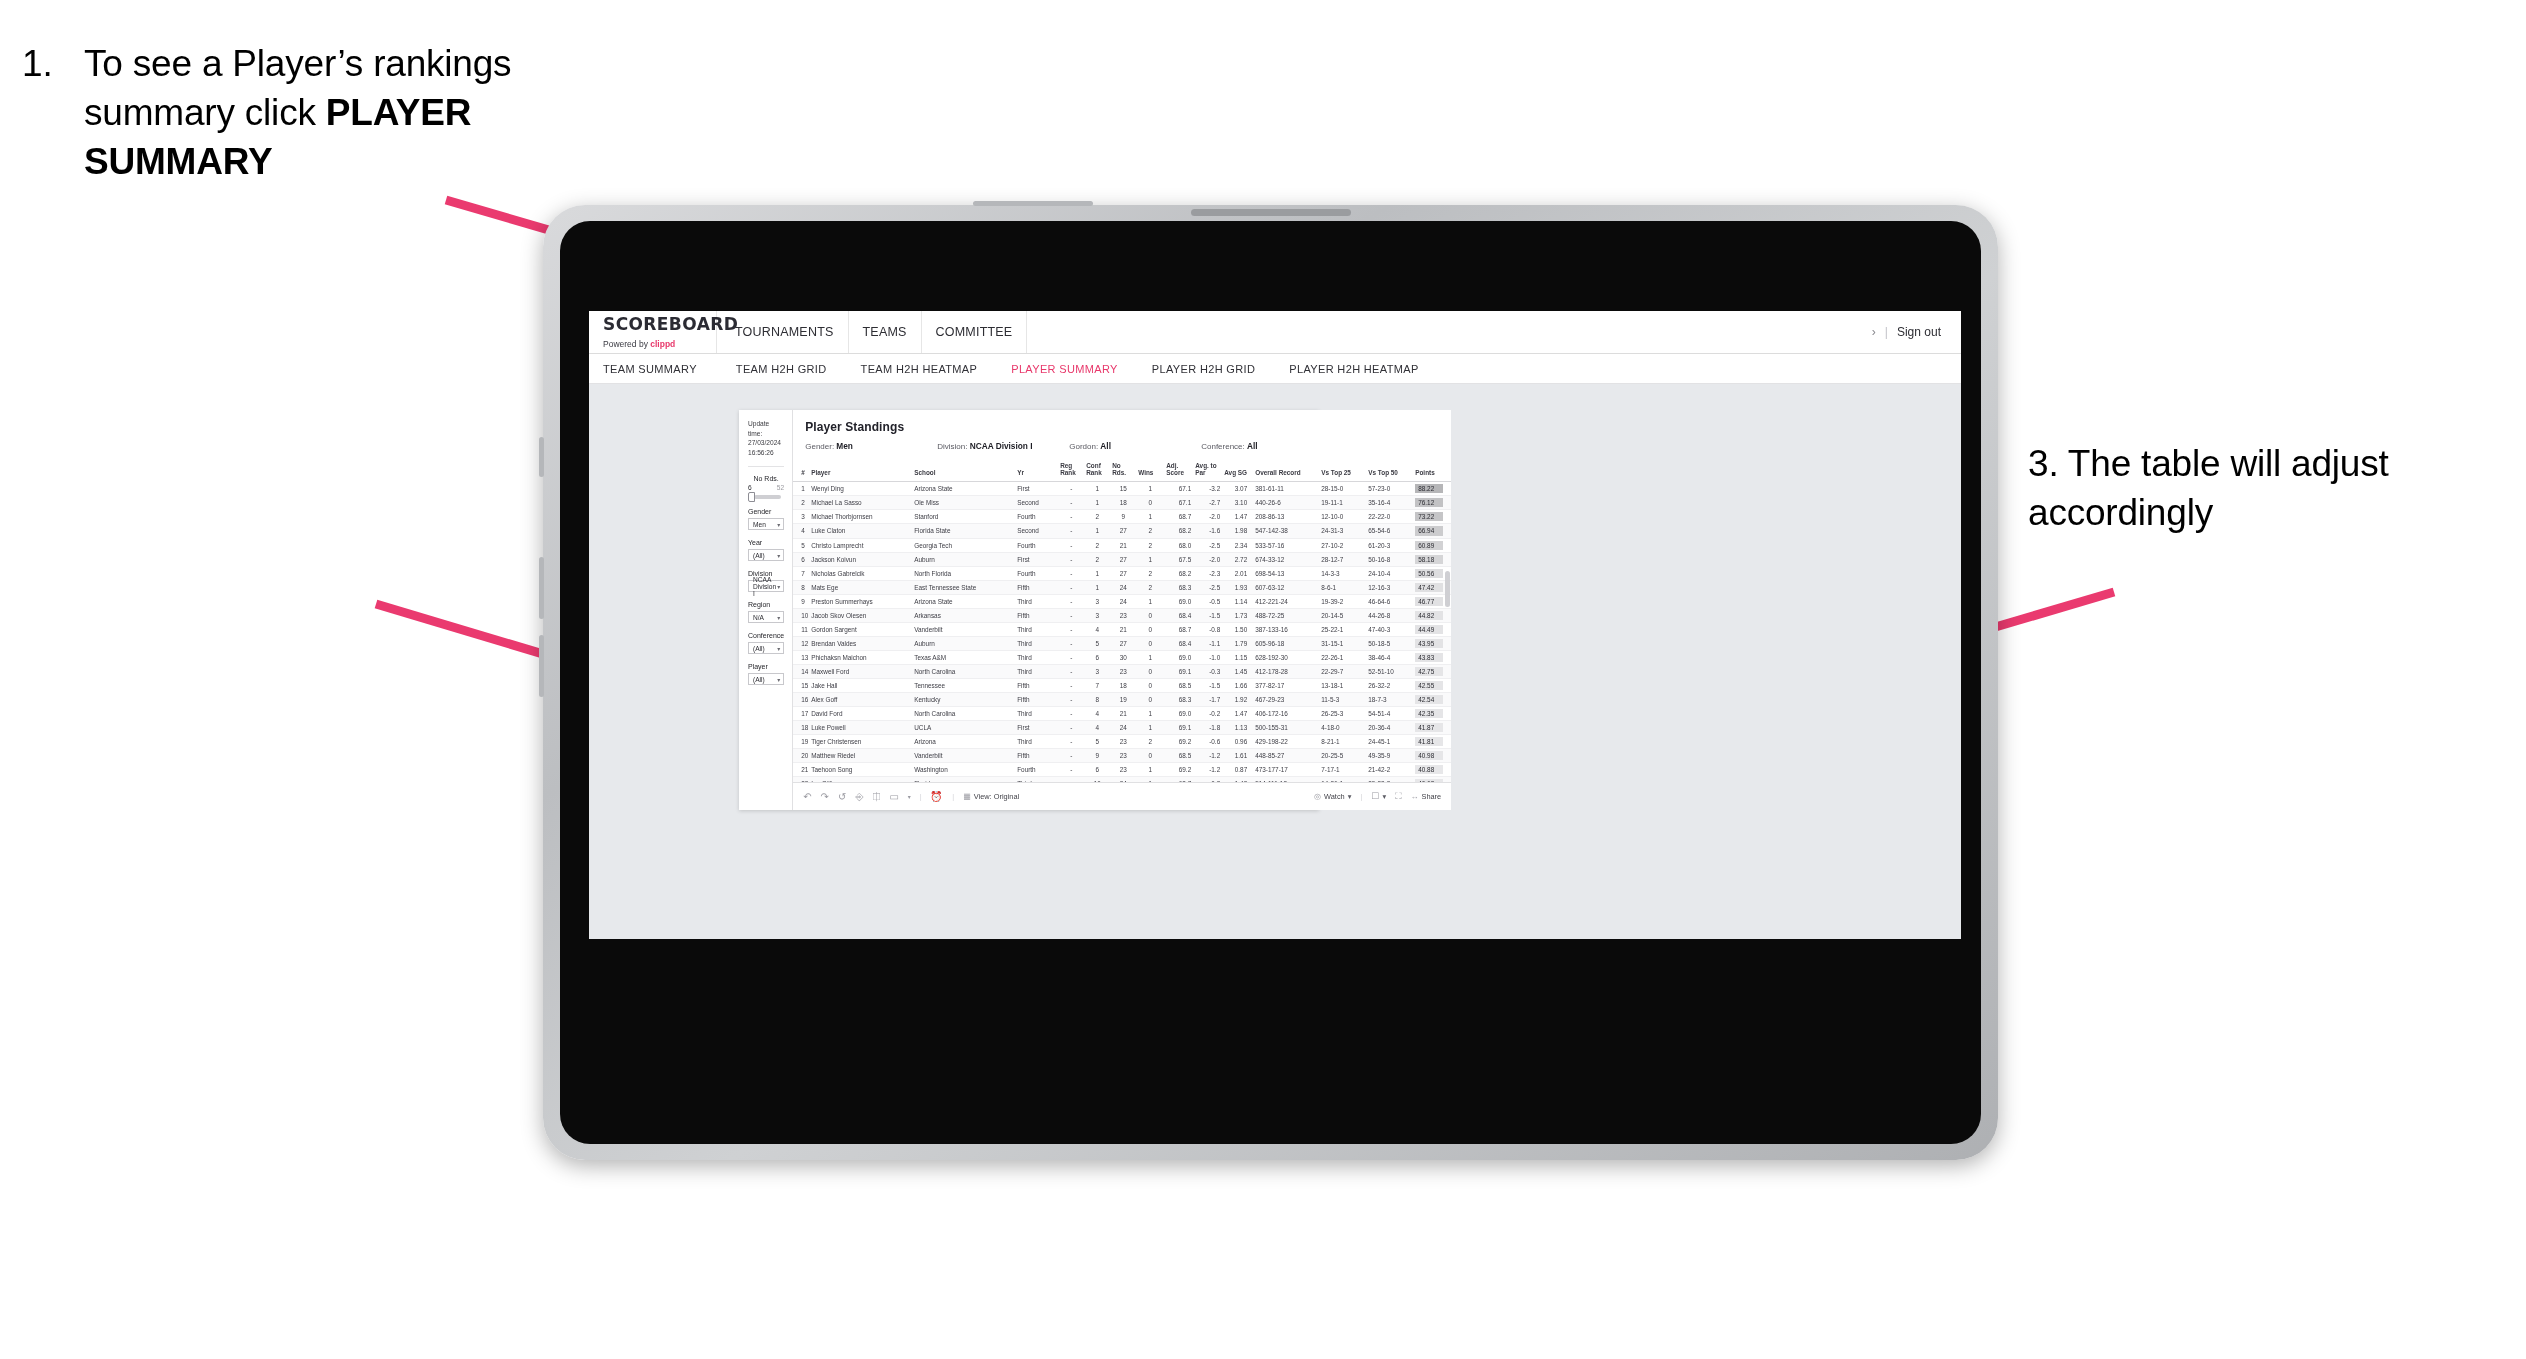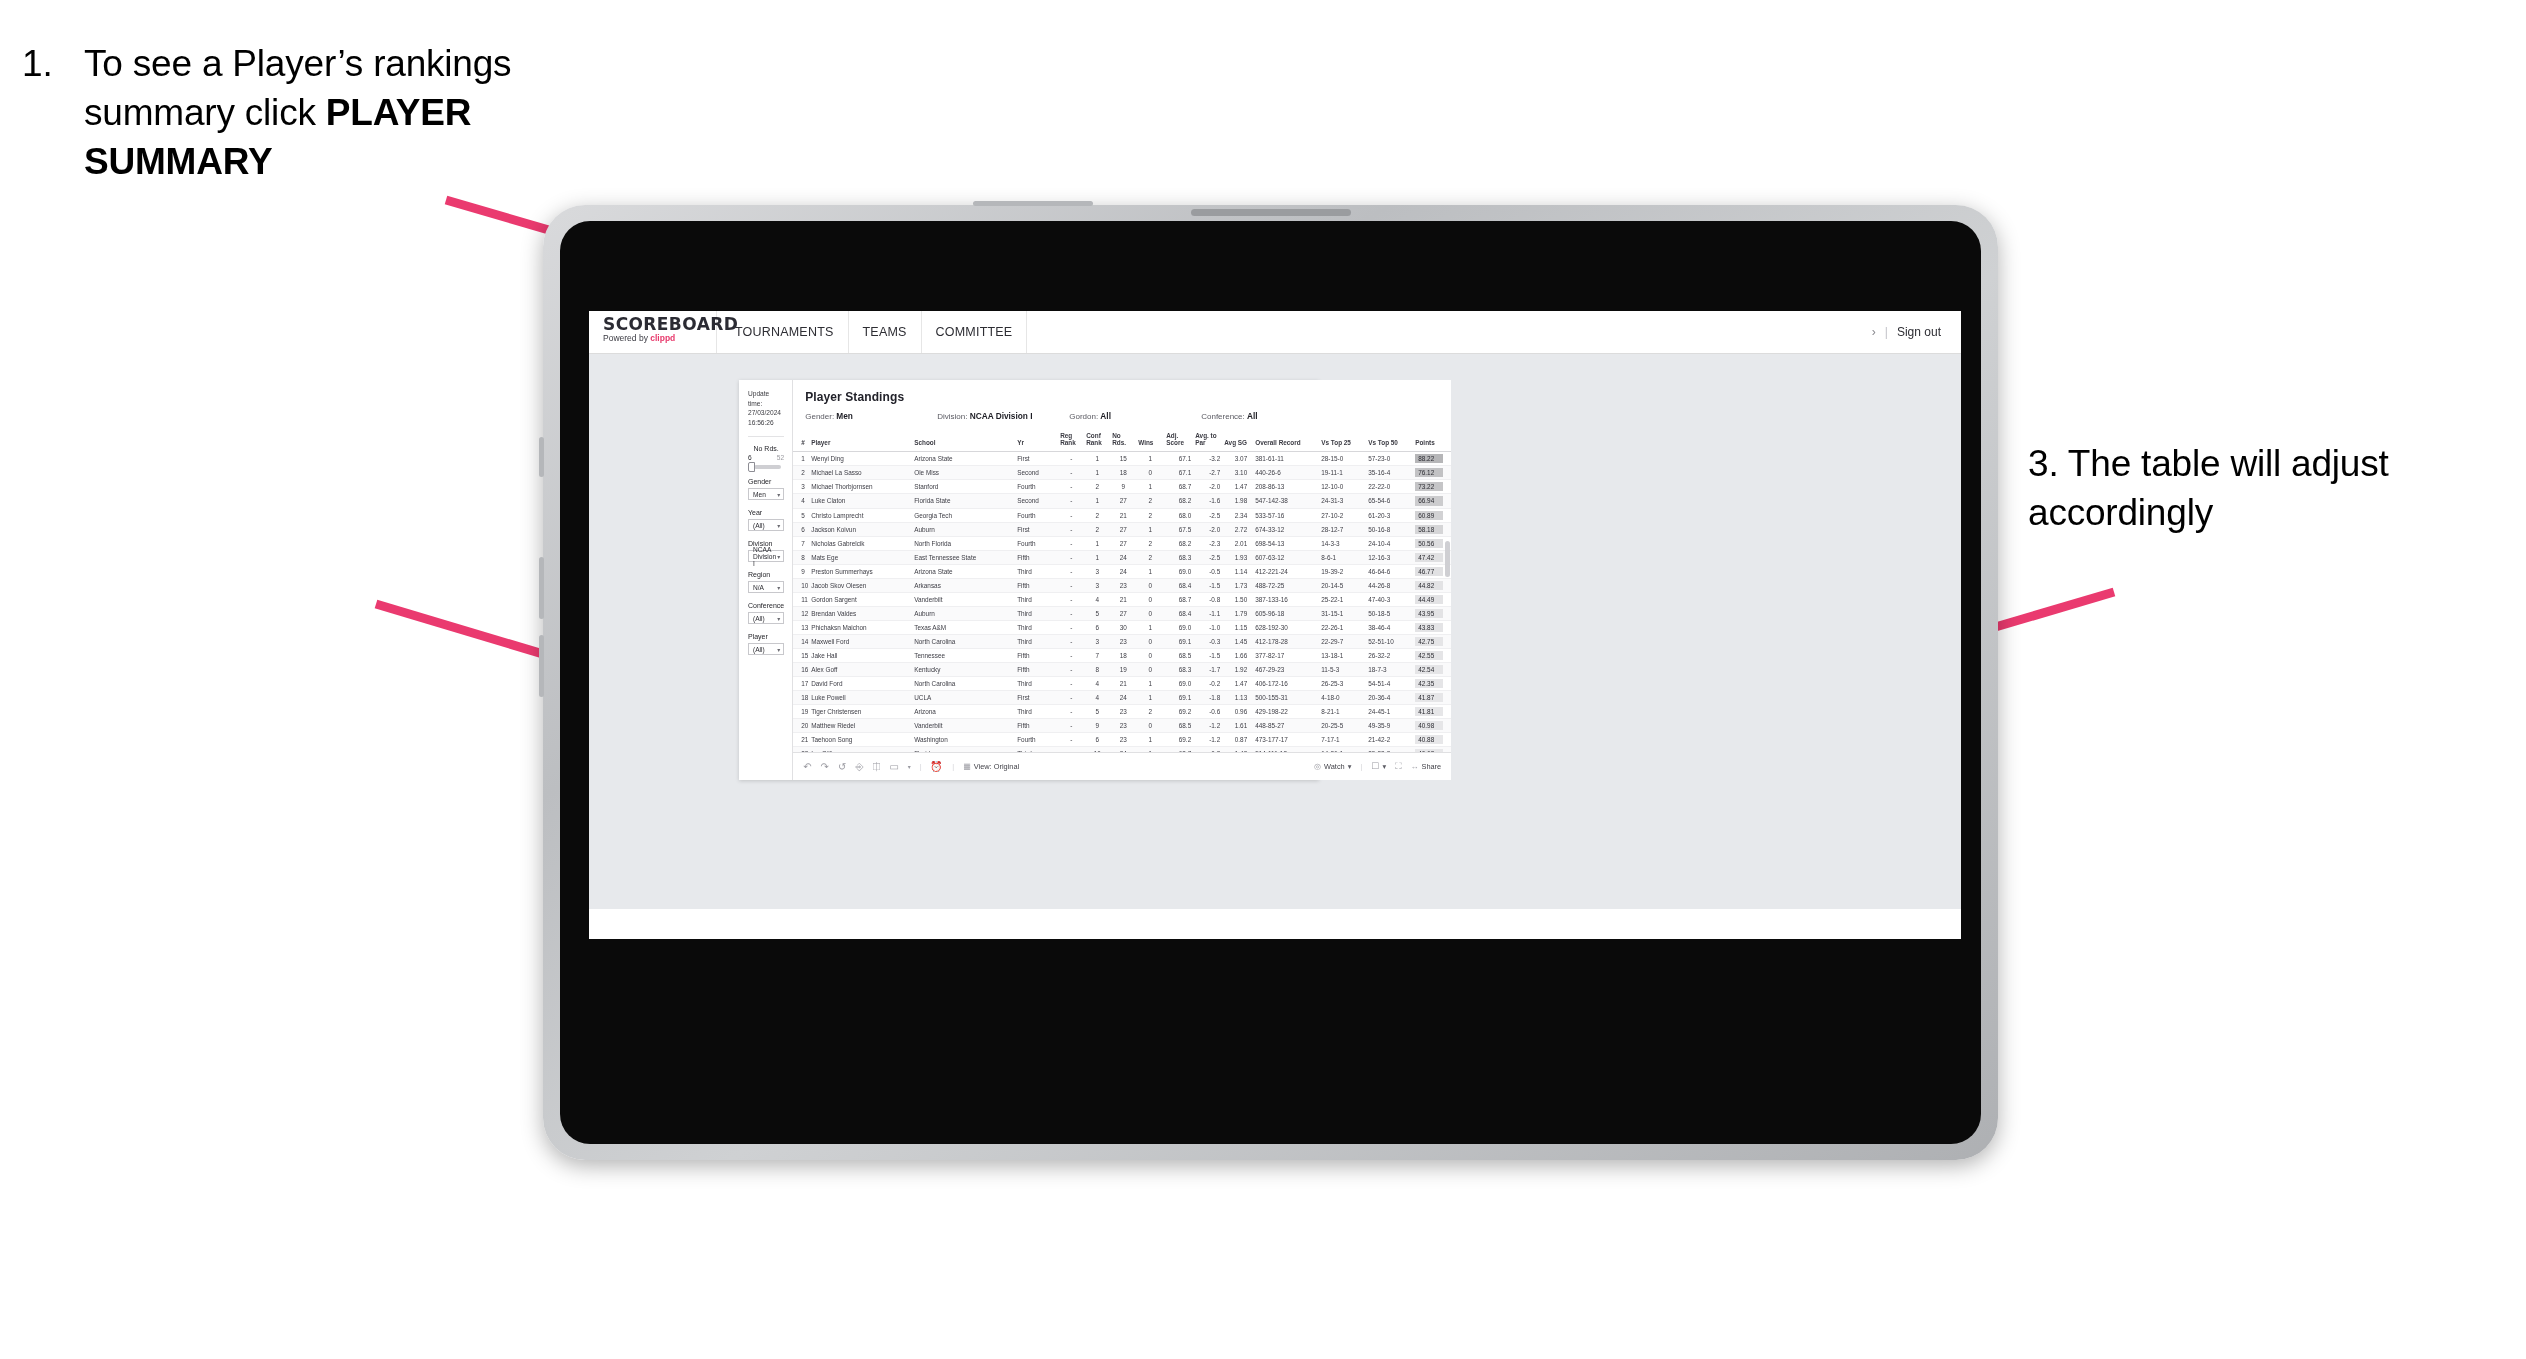--- a/index.html
+++ b/index.html
@@ -52,21 +52,21 @@
   }
 
   
   .app-header {
     height: 43px; background: #fff; display: flex; align-items: stretch;
     border-bottom: 1px solid #dcdcdc;
   }
   .brand { width: 128px; padding: 5px 0 0 14px; border-right: 1px solid #e6e6e6; }
   .brand .b1 { font-size: 17px; font-weight: 800; letter-spacing: 0.4px; color: #2b2b33;
                font-family: "DejaVu Sans", sans-serif; line-height: 1; }
-  .brand .b2 { font-size: 8.5px; color: #3a3a42; margin-top: 0; }
+  .brand .b2 { font-size: 8.5px; color: #3a3a42; margin-top: 6px; }
   .brand .b2 .pw { color: #3a3a42; }
   .brand .b2 .cl { color: #e8386b; font-weight: 700; }
   .topnav { display: flex; align-items: center; }
   .topnav a {
     font-size: 12.5px; color: #2d2d33; text-decoration: none; letter-spacing: .2px;
     padding: 0 14px; height: 100%; display: flex; align-items: center;
     border-right: 1px solid #e6e6e6;
   }
   .topnav a:first-child { padding-left: 18px; }
   .hdr-right { margin-left: auto; display: flex; align-items: center; gap: 9px;
@@ -213,20 +213,28 @@
             <a href="#">TEAMS</a>
             <a href="#">COMMITTEE</a>
           </nav>
           <div class="hdr-right">
             <span class="chev">›</span>
             <span class="sep">|</span>
             <a class="signout" href="#">Sign out</a>
           </div>
         </div>
 
+        <div class="subnav">
+          <a href="#">TEAM SUMMARY</a>
+          <a href="#">TEAM H2H GRID</a>
+          <a href="#">TEAM H2H HEATMAP</a>
+          <a href="#" class="active">PLAYER SUMMARY</a>
+          <a href="#">PLAYER H2H GRID</a>
+          <a href="#">PLAYER H2H HEATMAP</a>
+        </div>
 
         <div class="workspace">
           <div class="card">
 
             <aside class="side">
               <div class="upd">
                 <div>Update time:</div>
                 <div>27/03/2024 16:56:26</div>
               </div>
               <hr>

